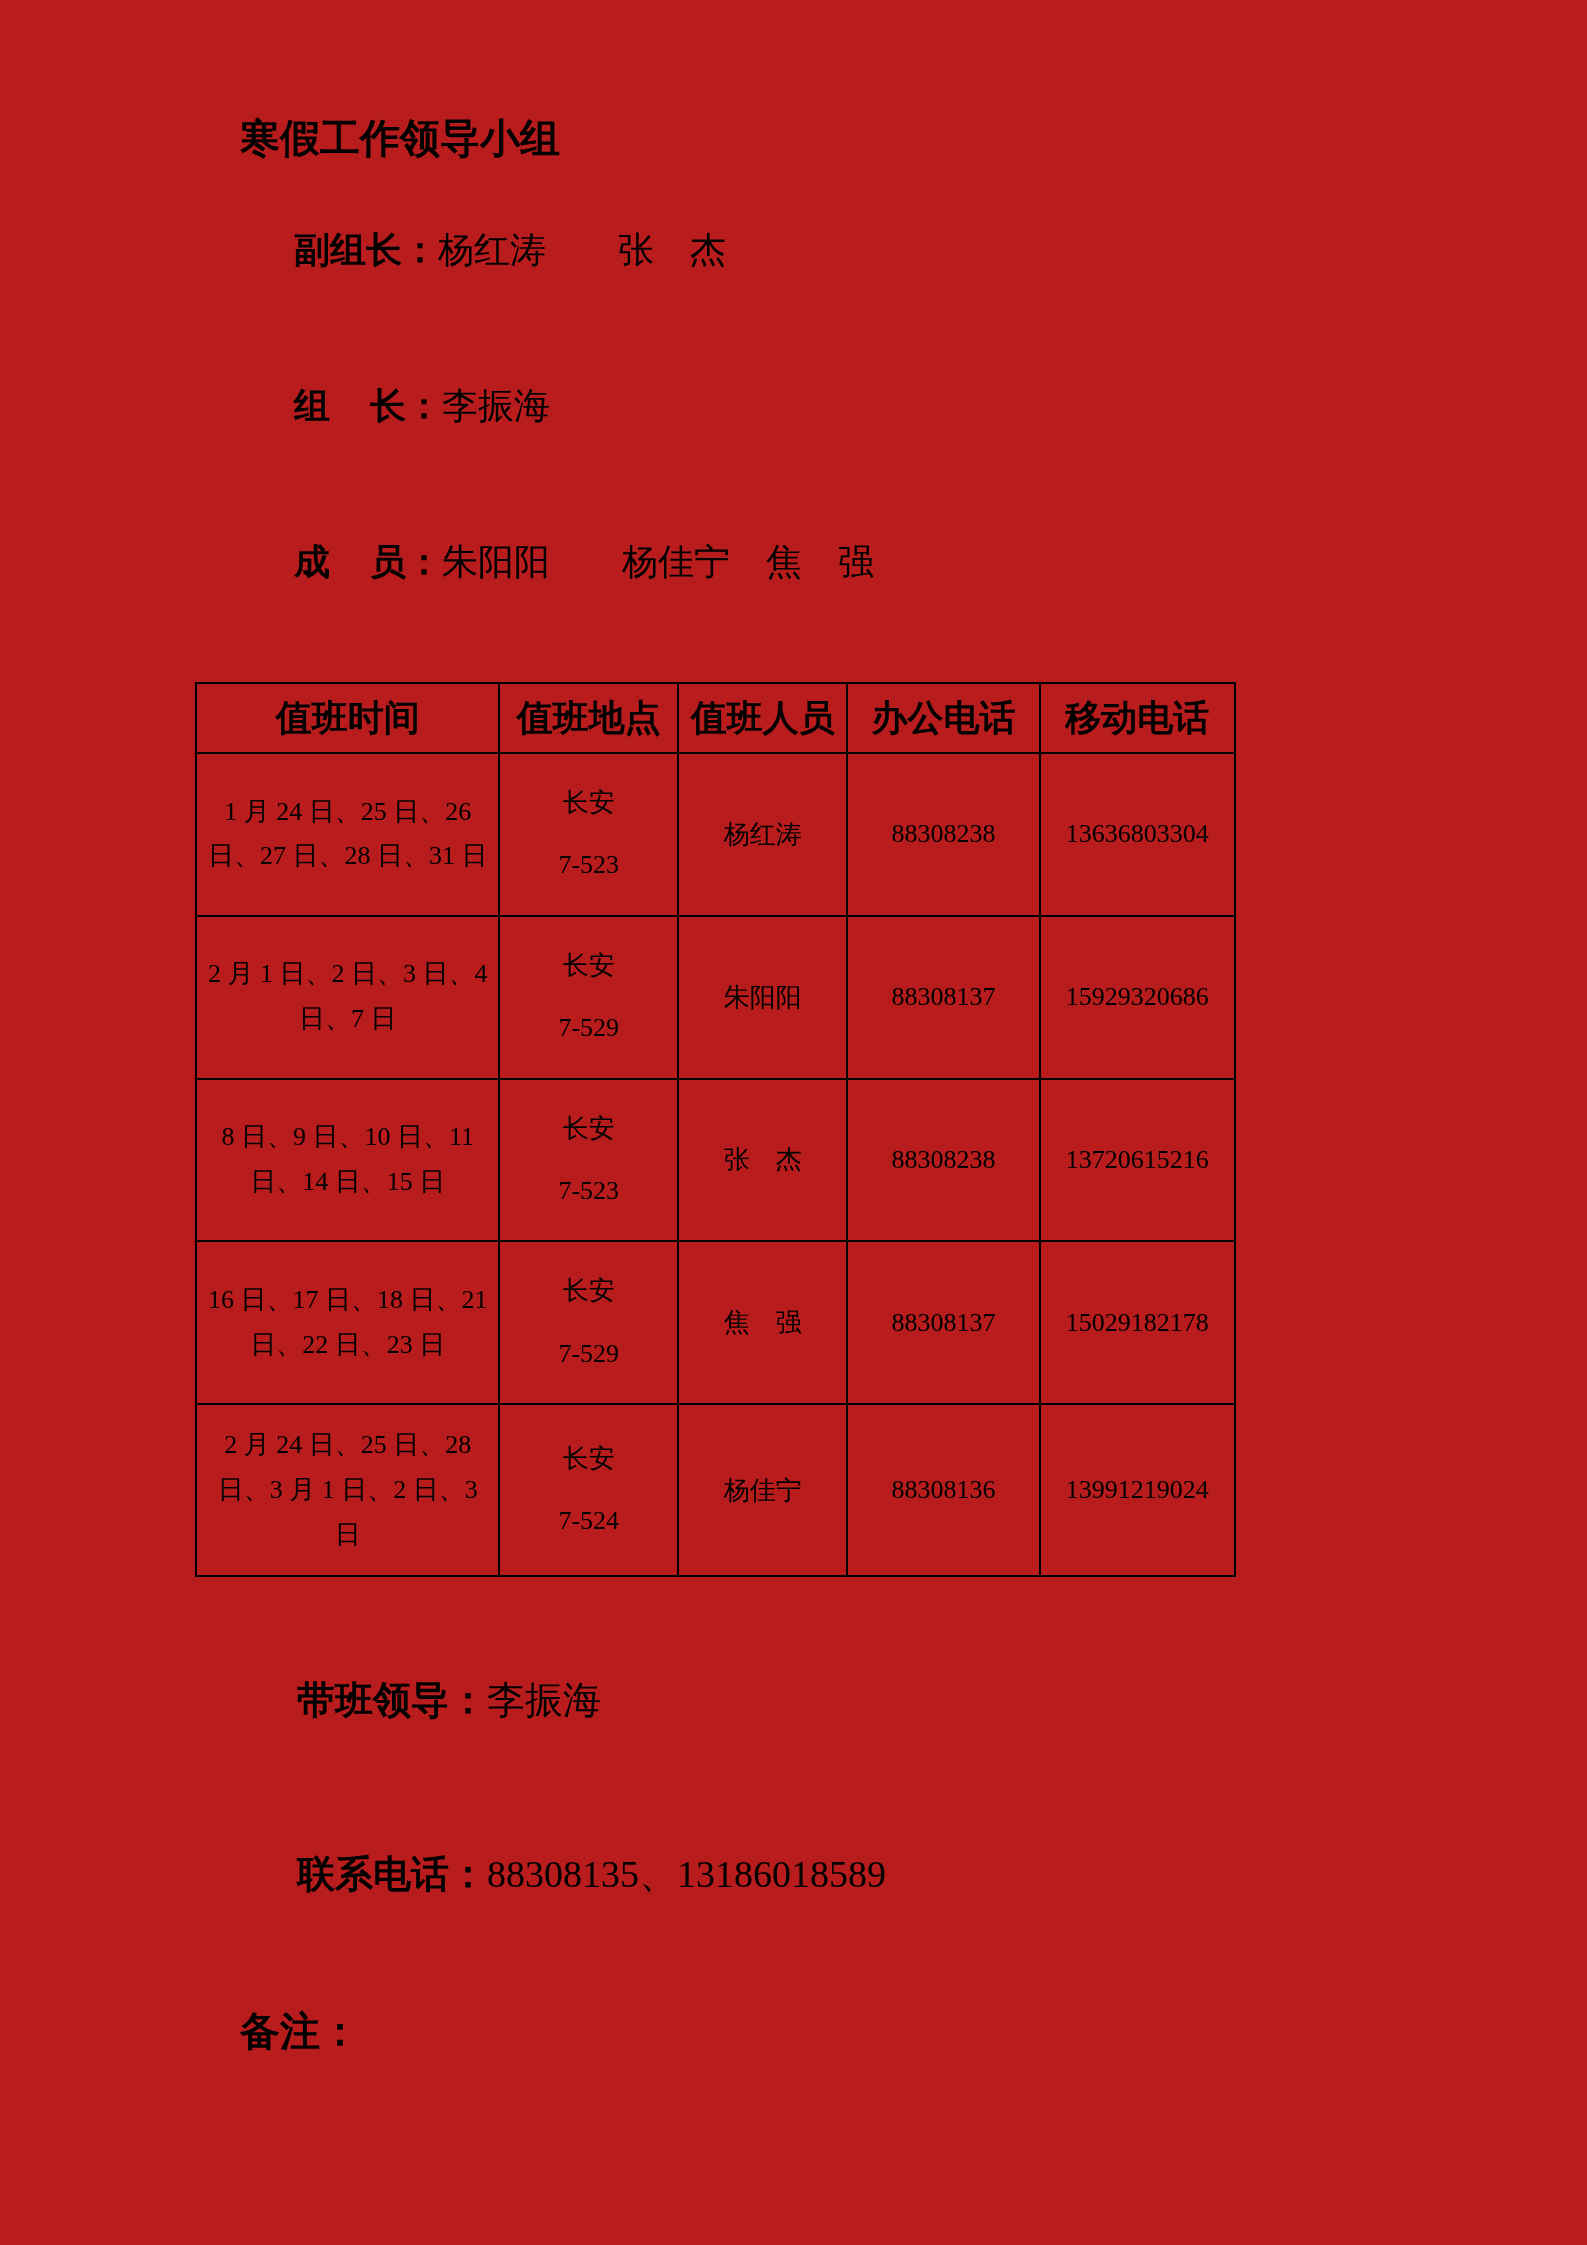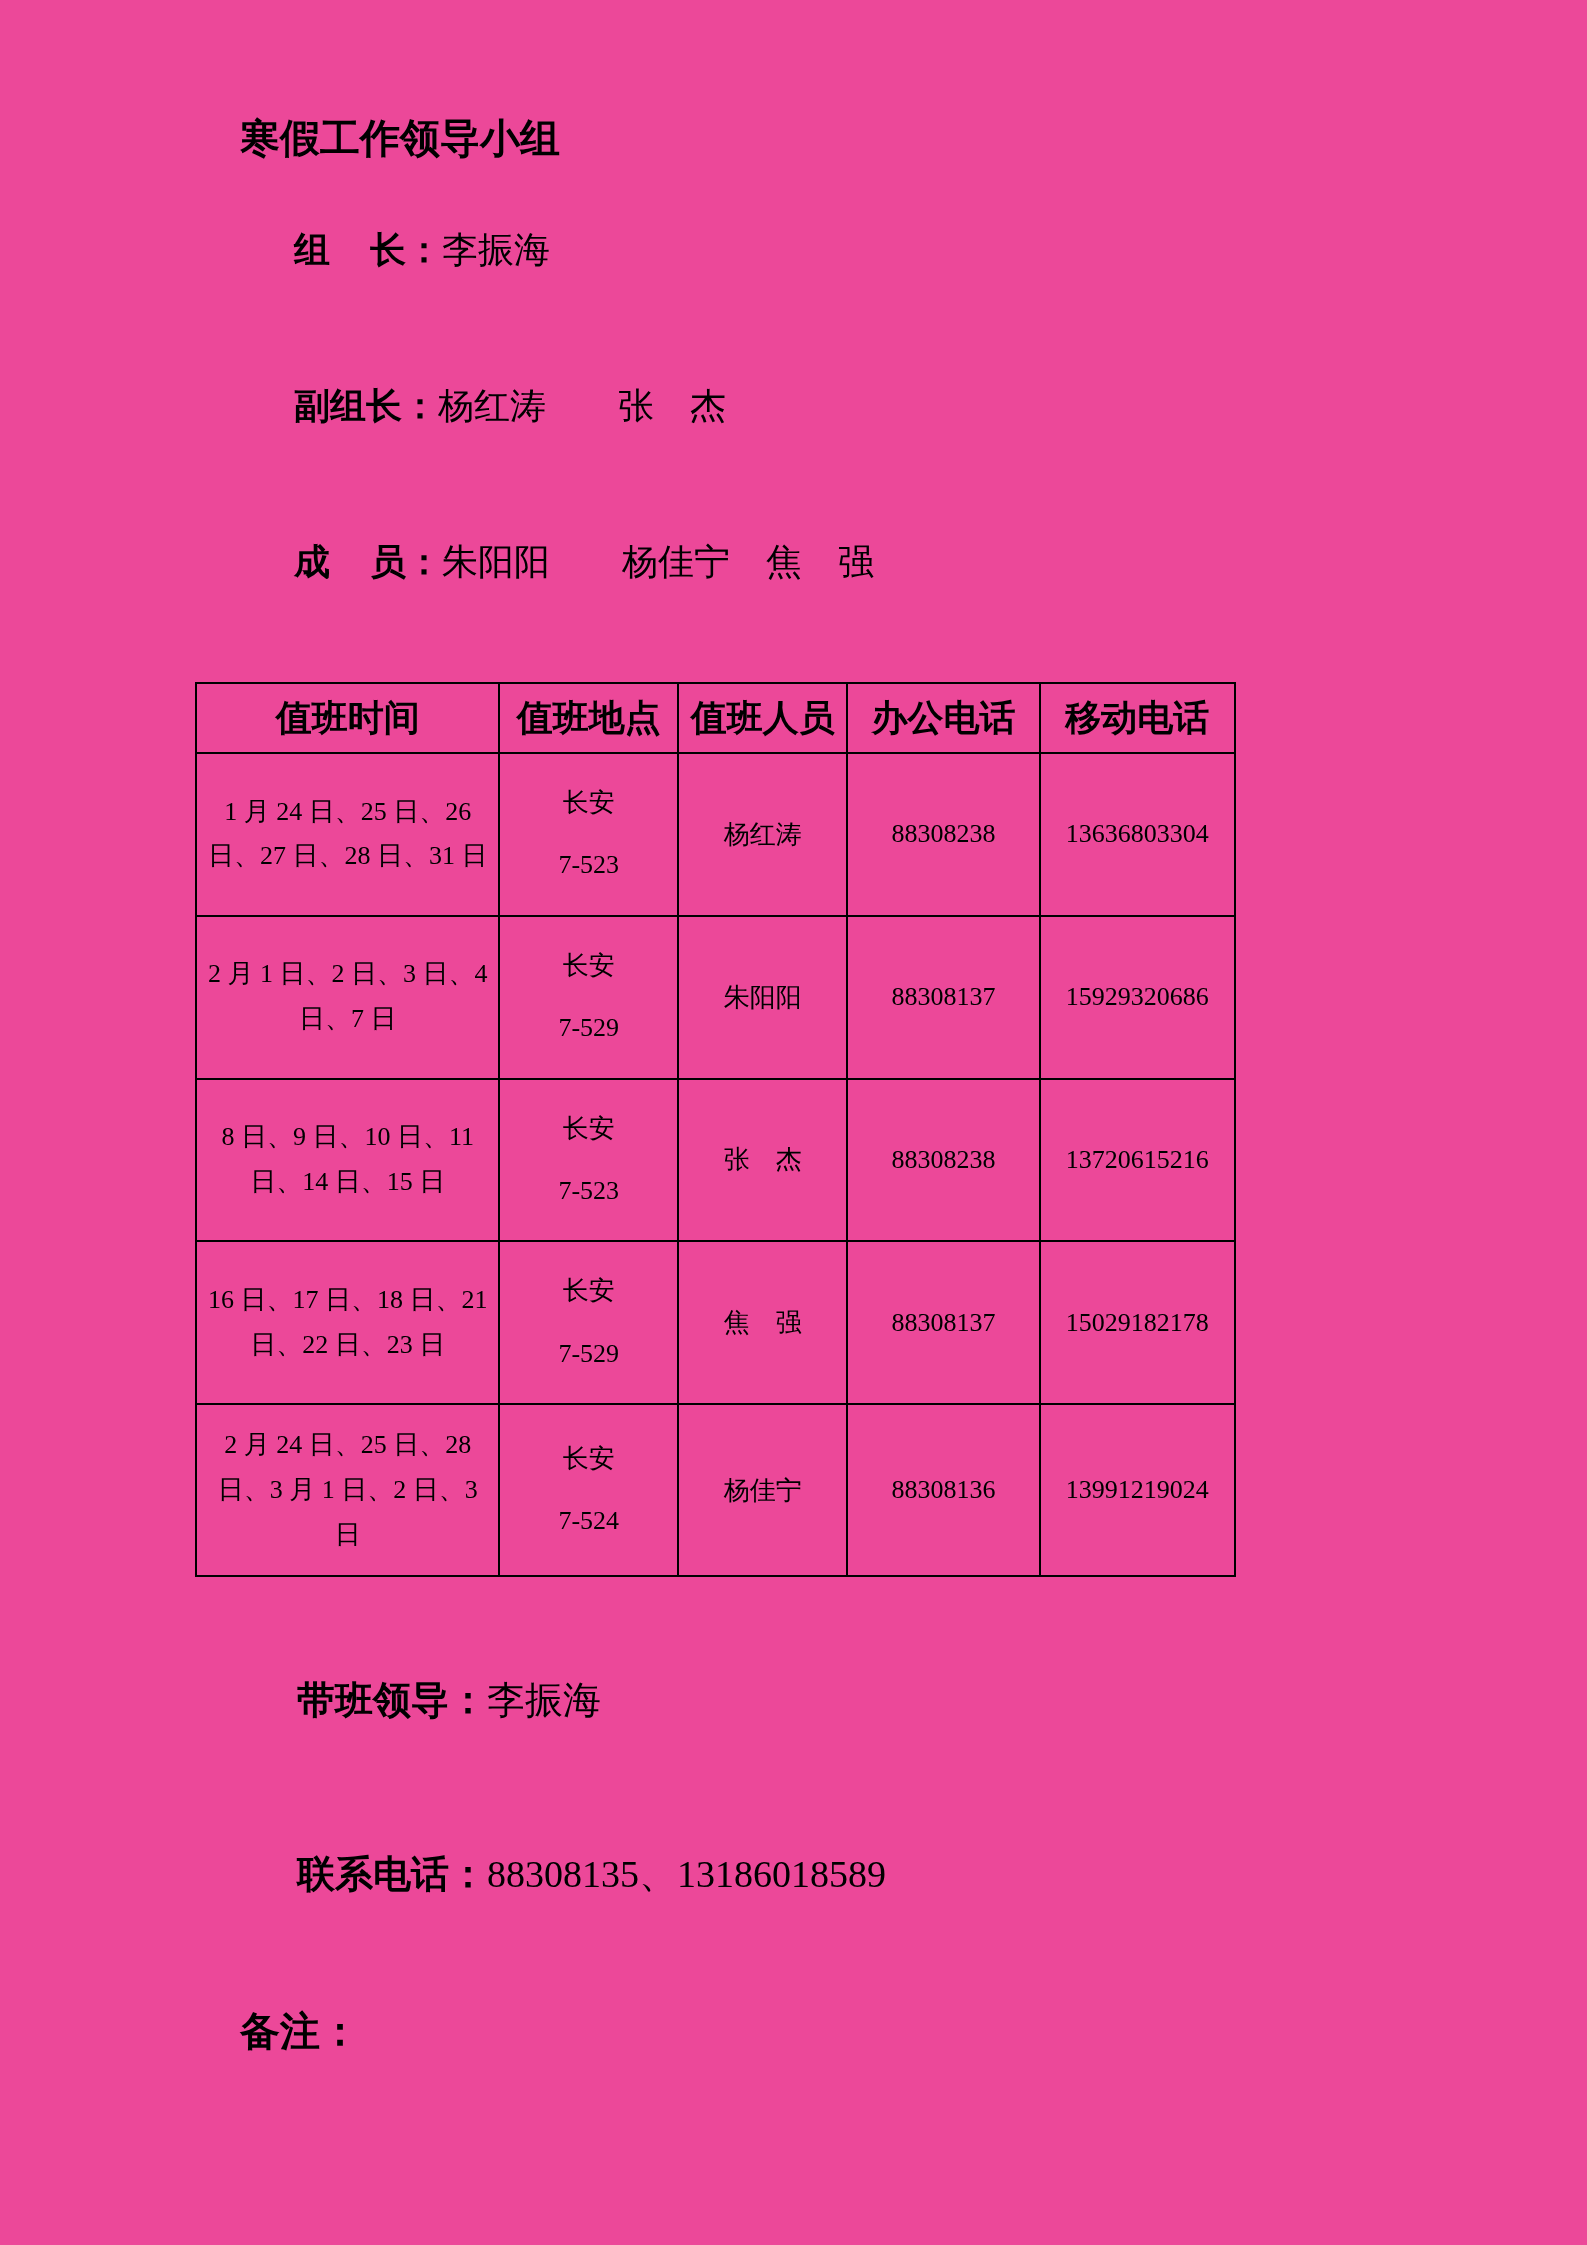--- a/index.html
+++ b/index.html
@@ -4,21 +4,21 @@
 <style>
   html, body {
     margin: 0;
     padding: 0;
     background: #ffffff;
   }
   .page {
     position: relative;
     width: 1587px;
     height: 2245px;
-    background: #ec4899;
+    background: #b91c1c;
     color: #000000;
     box-sizing: border-box;
     padding: 112px 183px 0 195px;
     font-family: "Liberation Serif", "DejaVu Serif", serif;
     overflow: hidden;
   }
   .title {
     font-family: "Liberation Sans", "DejaVu Sans", sans-serif;
     font-weight: bold;
     font-size: 40px;
@@ -89,24 +89,24 @@
 </style>
 </head>
 <body>
 
 <div class="page">
 
   <h1 class="title">寒假工作领导小组</h1>
 
   <div>
     <div class="lead-line">
-      <span class="lead-label">组    长：</span><span class="lead-value">李振海</span>
+      <span class="lead-label">副组长：</span><span class="lead-value">杨红涛        张    杰</span>
     </div>
       <div class="lead-line">
-      <span class="lead-label">副组长：</span><span class="lead-value">杨红涛        张    杰</span>
+      <span class="lead-label">组    长：</span><span class="lead-value">李振海</span>
     </div>
       <div class="lead-line">
       <span class="lead-label">成    员：</span><span class="lead-value">朱阳阳        杨佳宁    焦    强</span>
     </div>
   </div>
 
   <table class="duty">
     <colgroup>
       <col style="width:29.2%">
       <col style="width:17.2%">

